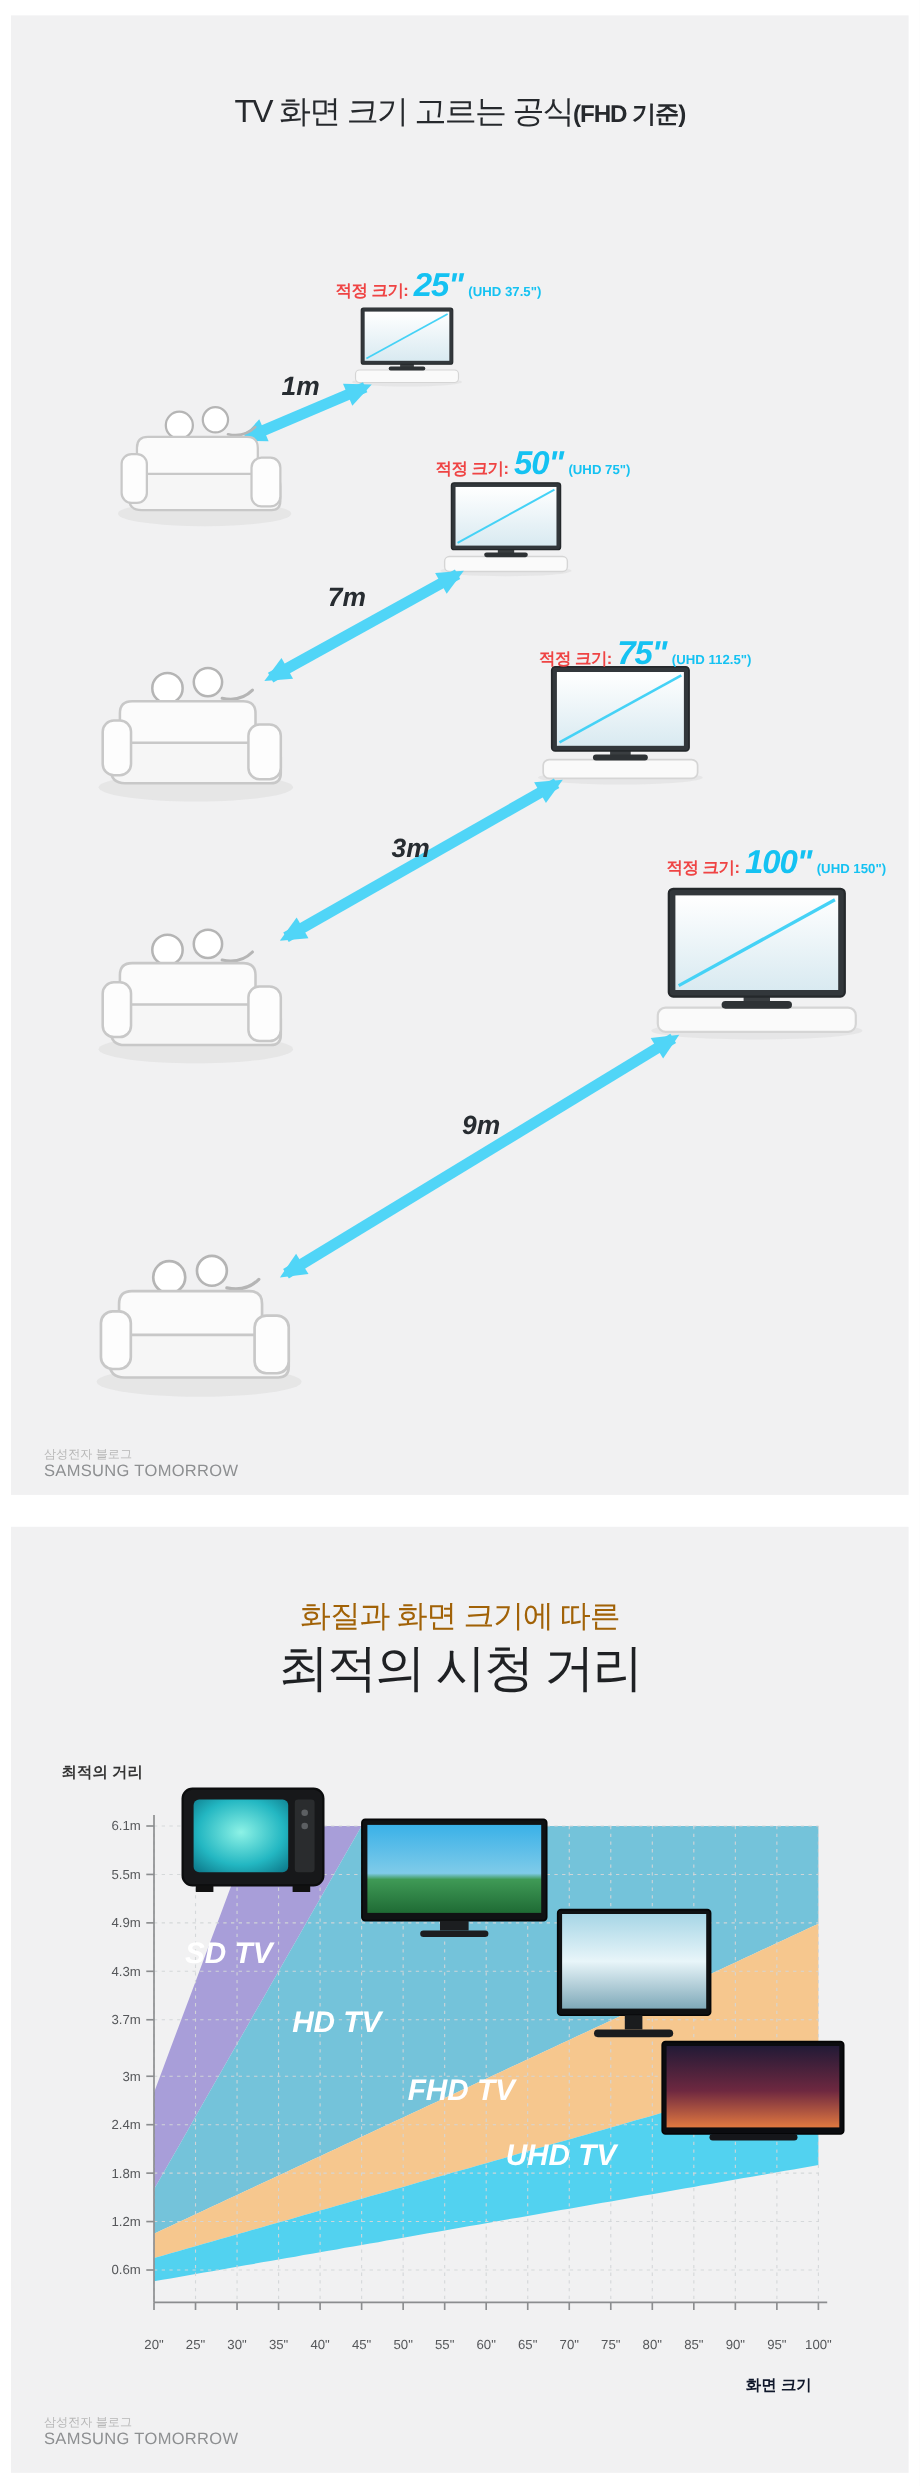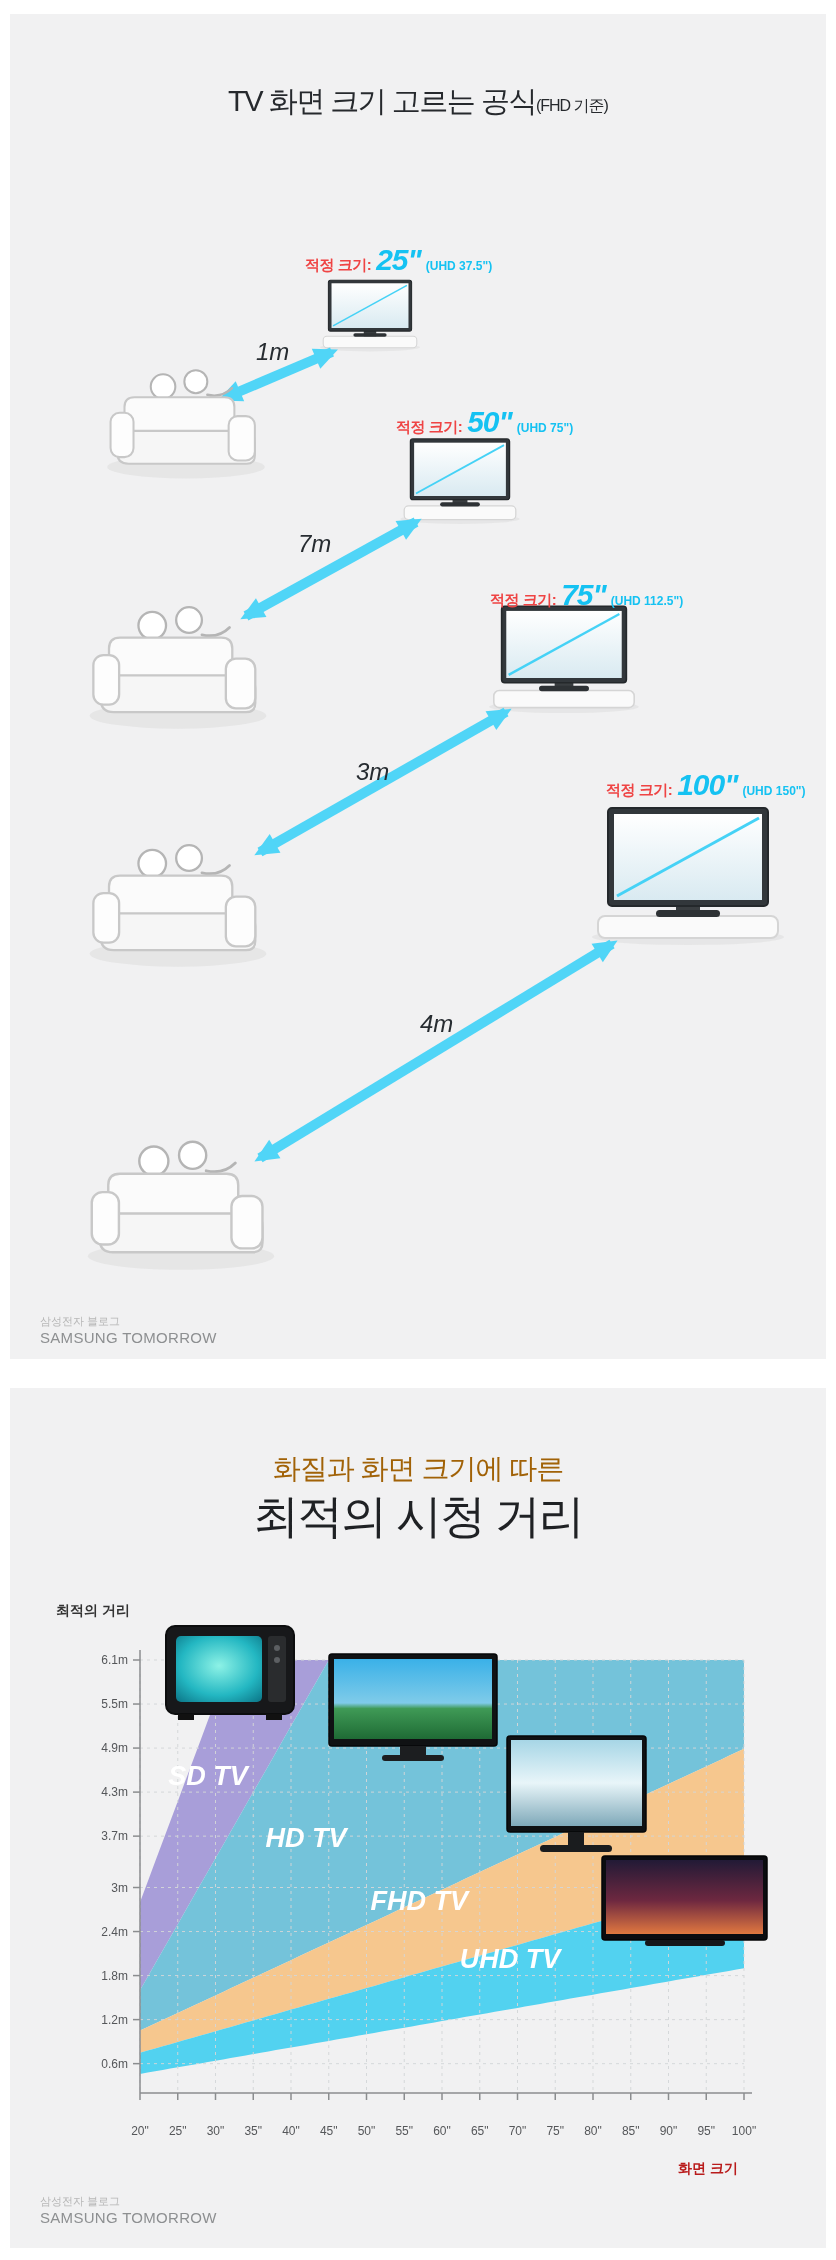--- a/index.html
+++ b/index.html
@@ -6,45 +6,45 @@
   html,body{background:#fff}
   body{width:836px;height:2260px;position:relative;font-family:"Liberation Sans",sans-serif}
   .page{position:absolute;top:0;left:0;width:836px;height:2260px;overflow:hidden}
   .card{position:absolute;left:10px;width:816px;background:#f1f1f2}
   .card1{top:14px;height:1345px}
   .card2{top:1388px;height:860px}
   #scene{position:absolute;top:0;left:0;width:836px;height:2260px;z-index:2}
   .ov{position:absolute;z-index:3;white-space:nowrap}
   .s1-title{top:82px;left:0;width:836px;text-align:center;color:#26292d}
   .s1-title .main{font-size:29px;font-weight:normal;letter-spacing:-1.5px}
-  .s1-title .suffix{font-size:16px;font-weight:normal;letter-spacing:-1px}
+  .s1-title .suffix{font-size:22px;font-weight:bold;letter-spacing:-1px}
   .s1-sub{top:148px;left:0;width:836px;text-align:center;font-size:19px;color:#8f9093;letter-spacing:-0.5px}
   .row-label{display:flex;align-items:baseline;gap:5px}
   .lbl-prefix{font-size:15px;font-weight:bold;color:#ef4444;letter-spacing:-0.5px}
   .lbl-size{font-size:30px;font-weight:bold;font-style:italic;color:#15c2f2;letter-spacing:-1px}
   .lbl-note{font-size:12px;font-weight:bold;color:#15c2f2}
   .rl1{left:305px;top:243px}
   .rl2{left:396px;top:405px}
   .rl3{left:490px;top:578px}
   .rl4{left:606px;top:768px}
-  .dist{font-size:24px;font-weight:normal;font-style:italic;color:#272c31}
+  .dist{font-size:24px;font-weight:bold;font-style:italic;color:#272c31}
   .d1{left:256px;top:338px}
   .d2{left:298px;top:530px}
   .d3{left:356px;top:758px}
   .d4{left:420px;top:1010px}
   .footer-small{font-size:11px;color:#b7b7b7}
   .footer-brand{font-size:15px;font-weight:normal;color:#8d8f91;letter-spacing:0.3px}
   .f1s{left:40px;top:1314px}
   .f1b{left:40px;top:1329px}
   .f2s{left:40px;top:2194px}
   .f2b{left:40px;top:2209px}
   .s2-title1{top:1450px;left:0;width:836px;text-align:center;font-size:28px;color:#a16207;letter-spacing:-1px}
   .s2-title2{top:1486px;left:0;width:836px;text-align:center;font-size:46px;font-weight:normal;color:#1f2124;letter-spacing:-2px}
   .y-axis-title{left:56px;top:1602px;font-size:14px;font-weight:bold;color:#333}
-  .x-axis-title{left:678px;top:2160px;font-size:14px;font-weight:bold;color:#b91c1c}
+  .x-axis-title{left:678px;top:2160px;font-size:14px;font-weight:bold;color:#0f172a}
   
   .grid{stroke:#d3d6d8;stroke-opacity:0.95;stroke-width:1;stroke-dasharray:3 4}
   .axis{stroke:#8b8d8f;stroke-width:1.5;fill:none}
   .ytick{font-family:"Liberation Sans",sans-serif;font-size:12px;fill:#55575a;text-anchor:end}
   .xtick{font-family:"Liberation Sans",sans-serif;font-size:12px;fill:#55575a;text-anchor:middle}
   .bandlabel{font-family:"Liberation Sans",sans-serif;font-size:27px;font-weight:bold;font-style:italic;fill:#ffffff;text-anchor:middle}
 </style>
 </head>
 <body>
 
@@ -281,21 +281,21 @@
   </div>
   <div class="ov row-label rl4">
     <span class="lbl-prefix">적정 크기:</span>
     <span class="lbl-size">100"</span>
     <span class="lbl-note">(UHD 150")</span>
   </div>
 
   <div class="ov dist d1">1m</div>
   <div class="ov dist d2">7m</div>
   <div class="ov dist d3">3m</div>
-  <div class="ov dist d4">4m</div>
+  <div class="ov dist d4">9m</div>
 
   <div class="ov footer-small f1s">삼성전자 블로그</div>
   <div class="ov footer-brand f1b">SAMSUNG TOMORROW</div>
 
   <div class="ov s2-title1">화질과 화면 크기에 따른</div>
   <div class="ov s2-title2">최적의 시청 거리</div>
   <div class="ov y-axis-title">최적의 거리</div>
   <div class="ov x-axis-title">화면 크기</div>
 
   <div class="ov footer-small f2s">삼성전자 블로그</div>

